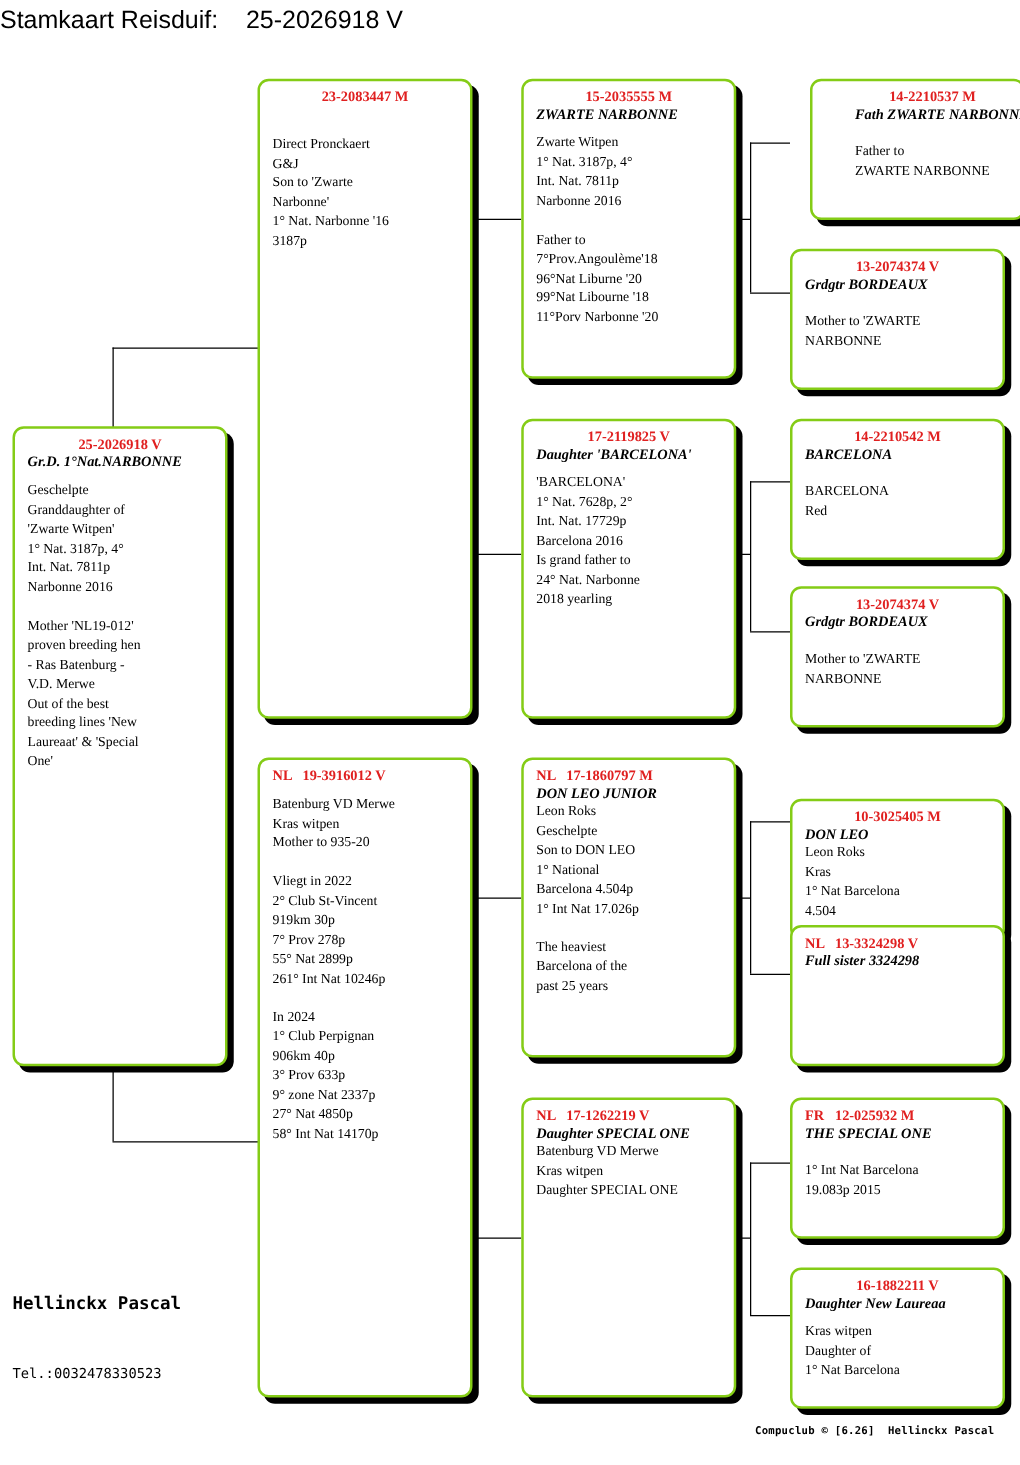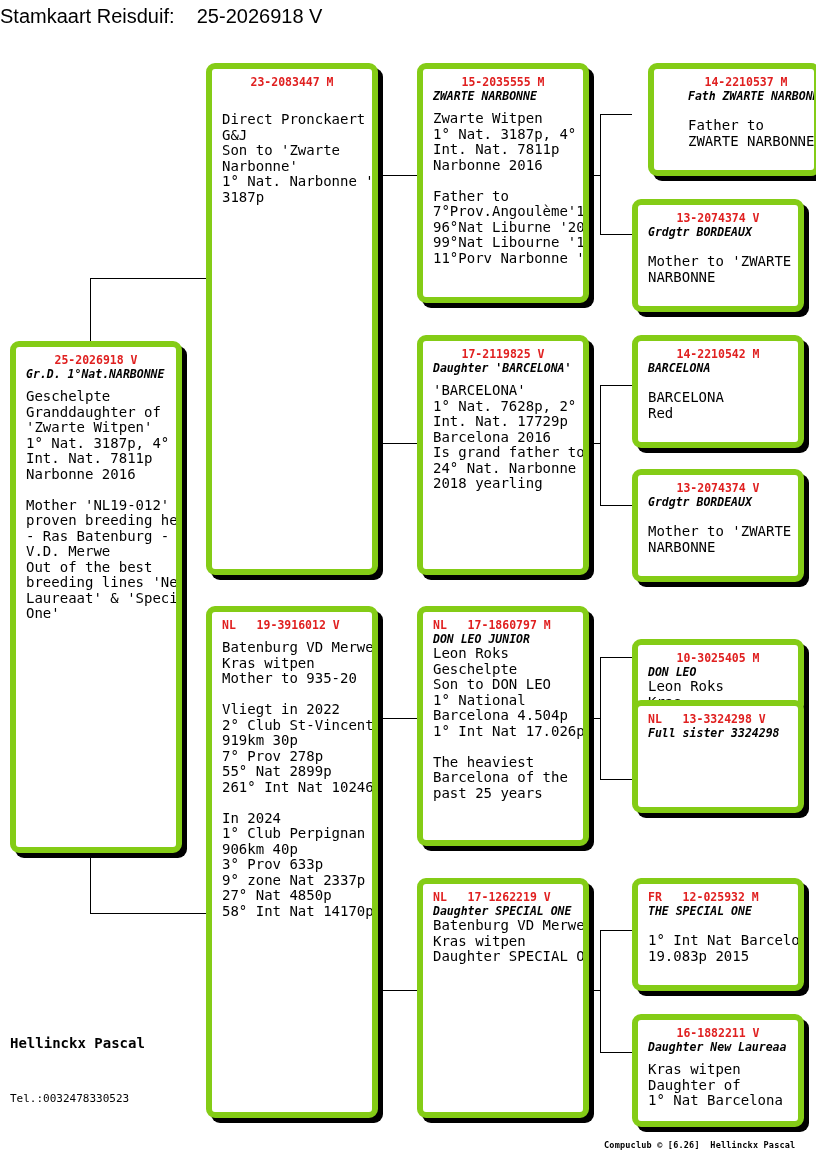--- a/index.html
+++ b/index.html
@@ -25,25 +25,26 @@
   
   .ln{position:absolute;background:#000;}
   .lnh{height:1px;}
   .lnv{width:1px;}
 
   
   .card{
     position:absolute;
     box-sizing:border-box;
     background:#ffffff;
-    border:6px solid #84cc16;
+    border:2px solid #84cc16;
     border-radius:9px;
     box-shadow:5px 5px 0 0 #000;
     overflow:hidden;
     padding:4px 0 0 0;
+    font-family:Liberation Serif, serif;
   }
   .ring{
     color:#e02020;
     font-weight:bold;
     font-size:11.5px;
     text-align:center;
     white-space:pre;
     line-height:14px;
     padding:2px 4px 0 4px;
   }
@@ -51,21 +52,21 @@
   .nick{
     font-size:11.5px;
     font-style:italic;
     font-weight:bold;
     color:#000;
     white-space:pre;
     line-height:14px;
     padding:0 4px 0 10px;
   }
   .body{
-    font-size:14px;
+    font-size:11px;
     color:#000;
     line-height:15.5px;
     white-space:pre;
     padding:0 4px 0 10px;
   }
   .gap{height:15px;}
   .gap-s{height:8px;}
 
   .owner{
     position:absolute;
@@ -274,21 +275,21 @@
 
   <div class="card" style="left:632px;top:639px;width:172px;height:113px;">
     <div class="ring">10-3025405 M</div>
     <div class="nick">DON LEO</div>
     <div class="body">Leon Roks
 Kras
 1° Nat Barcelona
 4.504</div>
   </div>
 
-  <div class="card" style="left:632px;top:700px;width:172px;height:113px;">
+  <div class="card" style="left:632px;top:740px;width:172px;height:113px;">
     <div class="ring lefty">NL   13-3324298 V</div>
     <div class="nick">Full sister 3324298</div>
     <div class="gap"></div>
   </div>
 
   <div class="card" style="left:632px;top:878px;width:172px;height:113px;">
     <div class="ring lefty">FR   12-025932 M</div>
     <div class="nick">THE SPECIAL ONE</div>
     <div class="gap"></div>
     <div class="body">1° Int Nat Barcelona

